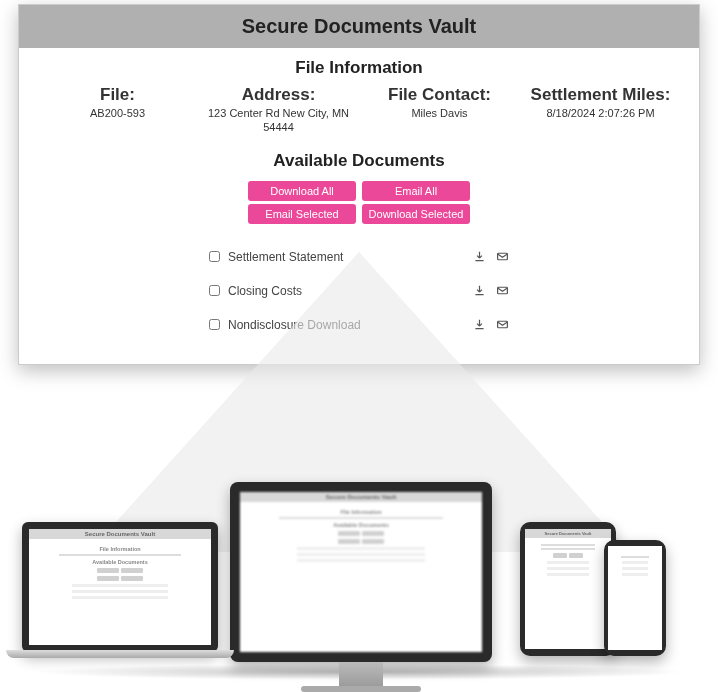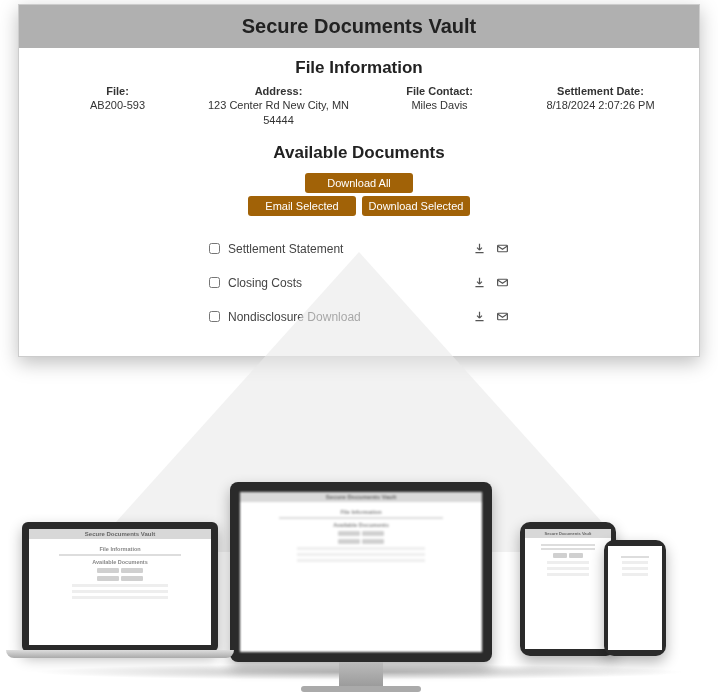--- a/index.html
+++ b/index.html
@@ -2,24 +2,24 @@
 <html><head>
 <meta charset="utf-8">
 <style>
 * { box-sizing: border-box; margin: 0; padding: 0; }
 body { font-family: -apple-system, "Segoe UI", Arial, sans-serif; background: #fff; width: 718px; height: 692px; overflow: hidden; position: relative; }
 .main-panel { margin: 4px 18px 0 18px; border: 1px solid #ccc; background: #fff; box-shadow: 0 6px 18px rgba(0,0,0,0.25); }
 .title-bar { background: #b0b0b0; color: #222; text-align: center; font-weight: 700; font-size: 20px; padding: 10px 0; }
 .section-title { text-align: center; font-weight: 700; font-size: 17px; padding: 10px 0 6px; color: #222; }
 .info-row { display: flex; justify-content: space-around; align-items: flex-start; padding: 0 18px 6px; font-size: 11px; color: #333; }
 .info-col { text-align: center; flex: 1; line-height: 1.3; }
-.info-col b { display: block; font-weight: 700; font-size: 11px; }
+.info-col b { display: block; font-weight: 700; font-size: 17px; }
 .btn-rows { display: flex; flex-direction: column; gap: 3px; align-items: center; padding: 4px 0 12px; }
 .btn-row { display: flex; gap: 6px; }
-.btn { display: inline-block; background: #a16207; color: #fff; font-size: 11px; padding: 4px 4px; border-radius: 3px; text-align: center; cursor: pointer; }
+.btn { display: inline-block; background: #ec4899; color: #fff; font-size: 11px; padding: 4px 4px; border-radius: 3px; text-align: center; cursor: pointer; }
 .btn.w1 { width: 108px; }
 .doc-list { padding: 0 0 18px 0; }
 .doc-row { display: flex; align-items: center; font-size: 12px; color: #444; width: 300px; margin: 8px auto; padding: 6px 0; }
 .doc-row input[type=checkbox] { margin-right: 8px; width: 11px; height: 11px; }
 .doc-name { flex: 1; }
 .doc-actions { display: flex; gap: 10px; color: #666; }
 .icon { width: 13px; height: 13px; display: inline-flex; align-items: center; justify-content: center; cursor: pointer; }
 .icon svg { width: 13px; height: 13px; stroke: #555; fill: none; stroke-width: 1.5; }
 
 
@@ -70,28 +70,29 @@
     </div>
     <div class="info-col">
       <b>Address:</b>
       <span>123 Center Rd New City, MN 54444</span>
     </div>
     <div class="info-col">
       <b>File Contact:</b>
       <span>Miles Davis</span>
     </div>
     <div class="info-col">
-      <b>Settlement Date:</b>
+      <b>Settlement Miles:</b>
       <span>8/18/2024 2:07:26 PM</span>
     </div>
   </div>
   <div class="section-title">Available Documents</div>
   <div class="btn-rows">
     <div class="btn-row">
       <span class="btn w1">Download All</span>
+      <span class="btn w1">Email All</span>
     </div>
     <div class="btn-row">
       <span class="btn w1">Email Selected</span>
       <span class="btn w1">Download Selected</span>
     </div>
   </div>
   <div class="doc-list">
     <div class="doc-row">
       <input type="checkbox" style="">
       <span class="doc-name">Settlement Statement</span>

